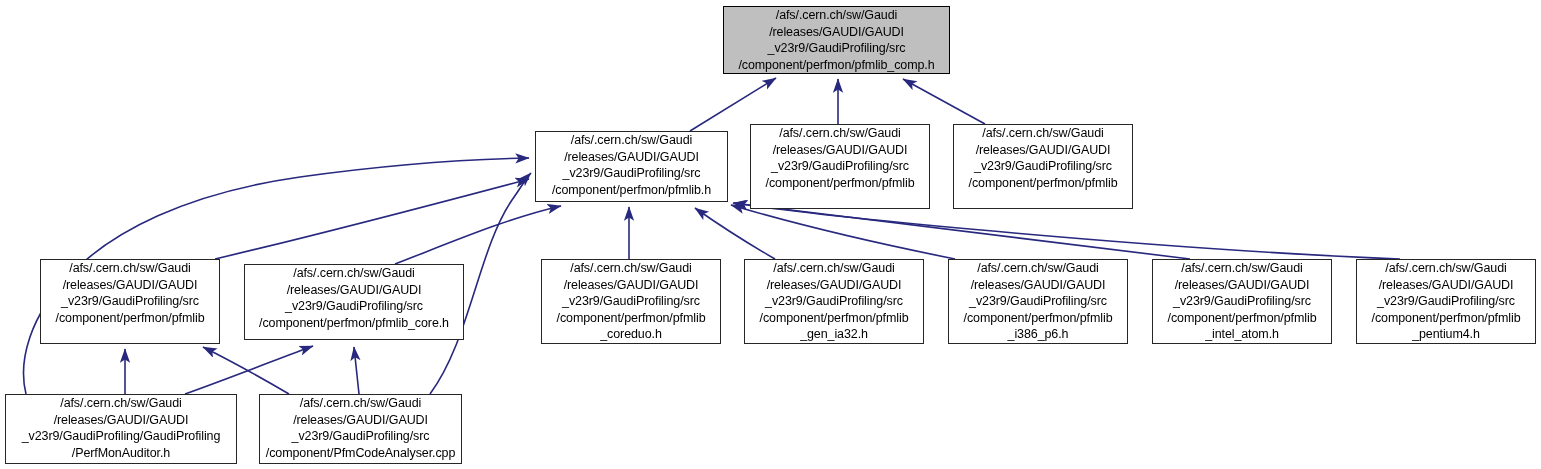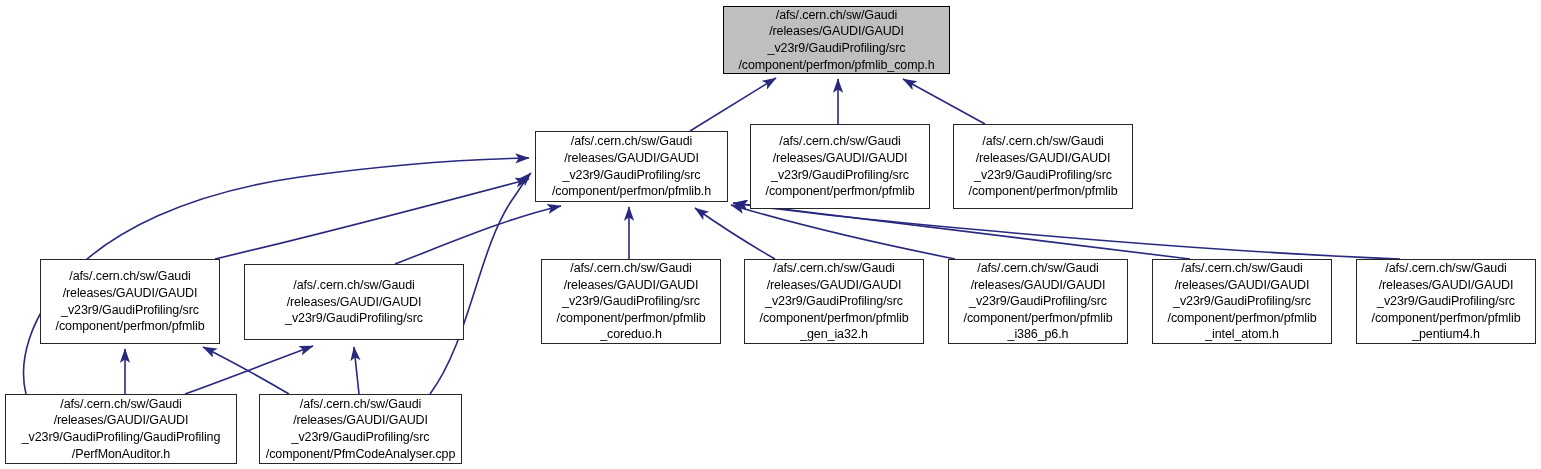--- a/index.html
+++ b/index.html
@@ -27,21 +27,20 @@
     position: absolute;
     box-sizing: border-box;
     border: 1px solid #262626;
     background: #ffffff;
     color: #000000;
     font-size: 12.5px;
     line-height: 16.6px;
     text-align: center;
     display: flex;
     flex-direction: column;
-    justify-content: center;
     align-items: center;
     white-space: pre;
     letter-spacing: -0.1px;
     z-index: 2;
   }
   .node.root {
     background: #bfbfbf;
     border: 1px solid #000000;
   }
   .node .ln {
@@ -82,21 +81,21 @@
       <path d="M 289,394 C 260,377 225,358 203,347"></path>
       <path d="M 359,394 L 354,347"></path>
     </g>
   </svg>
 
 <div class="node root" style="left: 723px; top: 6px; width: 227px; height: 68px;"><span class="ln">/afs/.cern.ch/sw/Gaudi</span><span class="ln">/releases/GAUDI/GAUDI</span><span class="ln">_v23r9/GaudiProfiling/src</span><span class="ln">/component/perfmon/pfmlib_comp.h</span></div>
     <div class="node" style="left: 535px; top: 131px; width: 193px; height: 71px;"><span class="ln">/afs/.cern.ch/sw/Gaudi</span><span class="ln">/releases/GAUDI/GAUDI</span><span class="ln">_v23r9/GaudiProfiling/src</span><span class="ln">/component/perfmon/pfmlib.h</span></div>
     <div class="node" style="left: 750px; top: 124px; width: 180px; height: 85px;"><span class="ln">/afs/.cern.ch/sw/Gaudi</span><span class="ln">/releases/GAUDI/GAUDI</span><span class="ln">_v23r9/GaudiProfiling/src</span><span class="ln">/component/perfmon/pfmlib</span></div>
     <div class="node" style="left: 953px; top: 124px; width: 180px; height: 85px;"><span class="ln">/afs/.cern.ch/sw/Gaudi</span><span class="ln">/releases/GAUDI/GAUDI</span><span class="ln">_v23r9/GaudiProfiling/src</span><span class="ln">/component/perfmon/pfmlib</span></div>
     <div class="node" style="left: 40px; top: 259px; width: 180px; height: 85px;"><span class="ln">/afs/.cern.ch/sw/Gaudi</span><span class="ln">/releases/GAUDI/GAUDI</span><span class="ln">_v23r9/GaudiProfiling/src</span><span class="ln">/component/perfmon/pfmlib</span></div>
-    <div class="node" style="left: 244px; top: 264px; width: 220px; height: 76px;"><span class="ln">/afs/.cern.ch/sw/Gaudi</span><span class="ln">/releases/GAUDI/GAUDI</span><span class="ln">_v23r9/GaudiProfiling/src</span></div>
+    <div class="node" style="left: 244px; top: 264px; width: 220px; height: 76px;"><span class="ln">/afs/.cern.ch/sw/Gaudi</span><span class="ln">/releases/GAUDI/GAUDI</span><span class="ln">_v23r9/GaudiProfiling/src</span><span class="ln">/component/perfmon/pfmlib_core.h</span></div>
     <div class="node" style="left: 541px; top: 259px; width: 180px; height: 85px;"><span class="ln">/afs/.cern.ch/sw/Gaudi</span><span class="ln">/releases/GAUDI/GAUDI</span><span class="ln">_v23r9/GaudiProfiling/src</span><span class="ln">/component/perfmon/pfmlib</span><span class="ln">_coreduo.h</span></div>
     <div class="node" style="left: 744px; top: 259px; width: 180px; height: 85px;"><span class="ln">/afs/.cern.ch/sw/Gaudi</span><span class="ln">/releases/GAUDI/GAUDI</span><span class="ln">_v23r9/GaudiProfiling/src</span><span class="ln">/component/perfmon/pfmlib</span><span class="ln">_gen_ia32.h</span></div>
     <div class="node" style="left: 948px; top: 259px; width: 180px; height: 85px;"><span class="ln">/afs/.cern.ch/sw/Gaudi</span><span class="ln">/releases/GAUDI/GAUDI</span><span class="ln">_v23r9/GaudiProfiling/src</span><span class="ln">/component/perfmon/pfmlib</span><span class="ln">_i386_p6.h</span></div>
     <div class="node" style="left: 1152px; top: 259px; width: 180px; height: 85px;"><span class="ln">/afs/.cern.ch/sw/Gaudi</span><span class="ln">/releases/GAUDI/GAUDI</span><span class="ln">_v23r9/GaudiProfiling/src</span><span class="ln">/component/perfmon/pfmlib</span><span class="ln">_intel_atom.h</span></div>
     <div class="node" style="left: 1356px; top: 259px; width: 180px; height: 85px;"><span class="ln">/afs/.cern.ch/sw/Gaudi</span><span class="ln">/releases/GAUDI/GAUDI</span><span class="ln">_v23r9/GaudiProfiling/src</span><span class="ln">/component/perfmon/pfmlib</span><span class="ln">_pentium4.h</span></div>
     <div class="node" style="left: 5px; top: 394px; width: 232px; height: 70px;"><span class="ln">/afs/.cern.ch/sw/Gaudi</span><span class="ln">/releases/GAUDI/GAUDI</span><span class="ln">_v23r9/GaudiProfiling/GaudiProfiling</span><span class="ln">/PerfMonAuditor.h</span></div>
     <div class="node" style="left: 259px; top: 394px; width: 203px; height: 70px;"><span class="ln">/afs/.cern.ch/sw/Gaudi</span><span class="ln">/releases/GAUDI/GAUDI</span><span class="ln">_v23r9/GaudiProfiling/src</span><span class="ln">/component/PfmCodeAnalyser.cpp</span></div>
   </div>
 
 </body></html>

